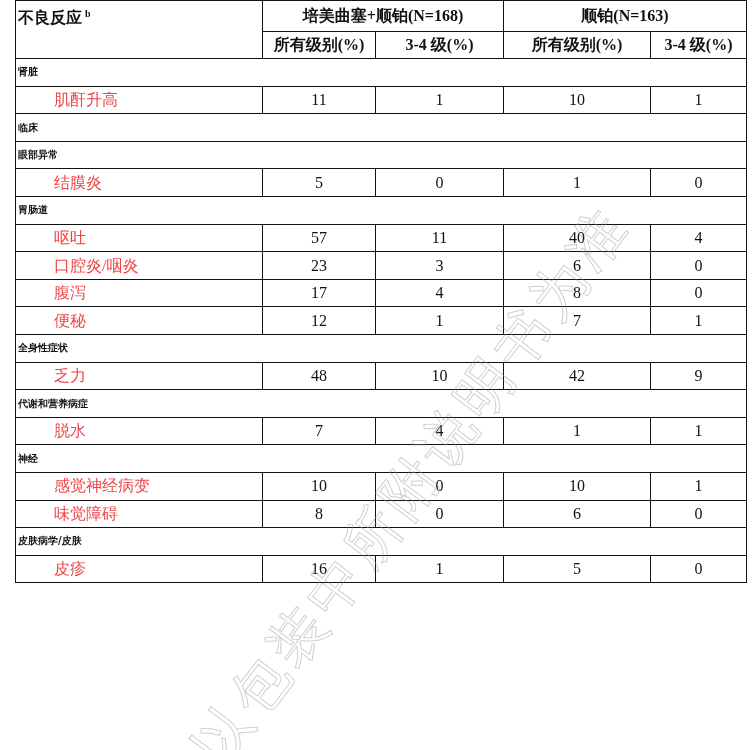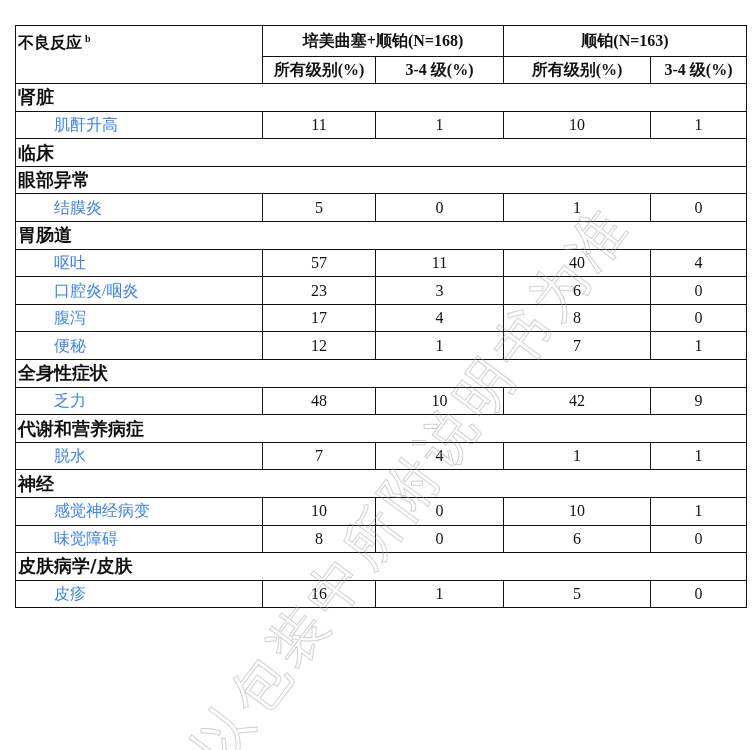--- a/index.html
+++ b/index.html
@@ -11,21 +11,21 @@
       width: 755px;
       height: 750px;
       position: relative;
       overflow: hidden;
       font-family: "Liberation Serif", "DejaVu Serif", serif;
       color: #111;
     }
     .table-wrap {
       position: absolute;
       left: 15px;
-      top: 25px;
+      top: 0;
       width: 731px;
     }
     table {
       border-collapse: collapse;
       width: 731px;
       table-layout: fixed;
     }
     td, th {
       border: 1.4px solid #111;
       height: 26.6px;
@@ -50,25 +50,25 @@
     }
     sup {
       font-size: 10px;
       vertical-align: 6px;
       margin-left: 3px;
     }
     td.cat {
       font-weight: bold;
       padding-left: 2px;
       font-family: "DejaVu Sans", sans-serif;
-      font-size: 18px;
+      font-size: 10px;
     }
     td.item {
       padding-left: 38px;
-      color: #3b82f6;
+      color: #ef4444;
     }
     td.num {
       text-align: center;
     }
     .watermark {
       position: absolute;
       left: 0;
       top: 0;
       width: 755px;
       height: 750px;

